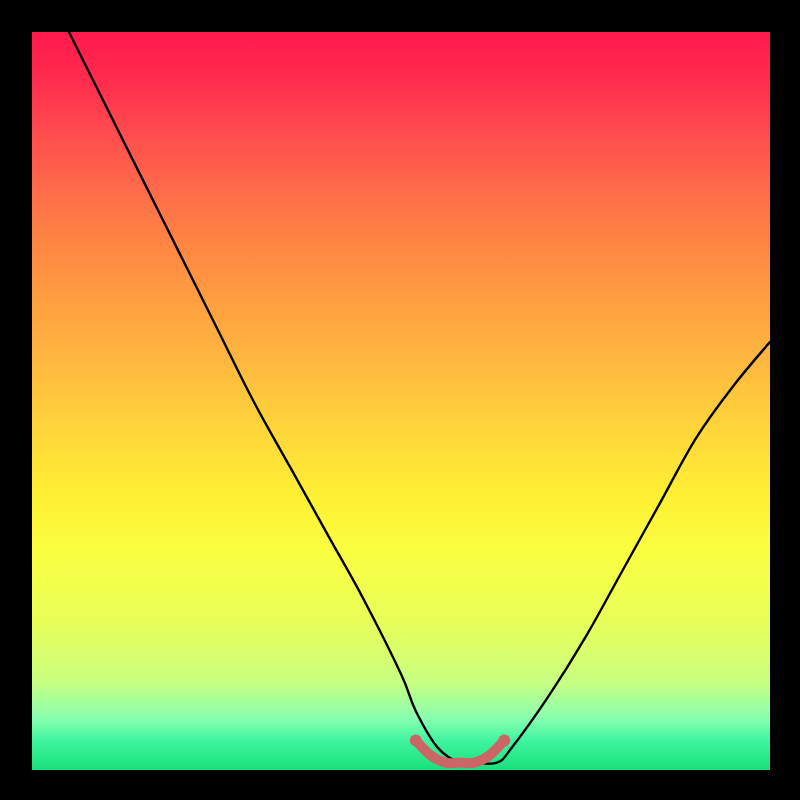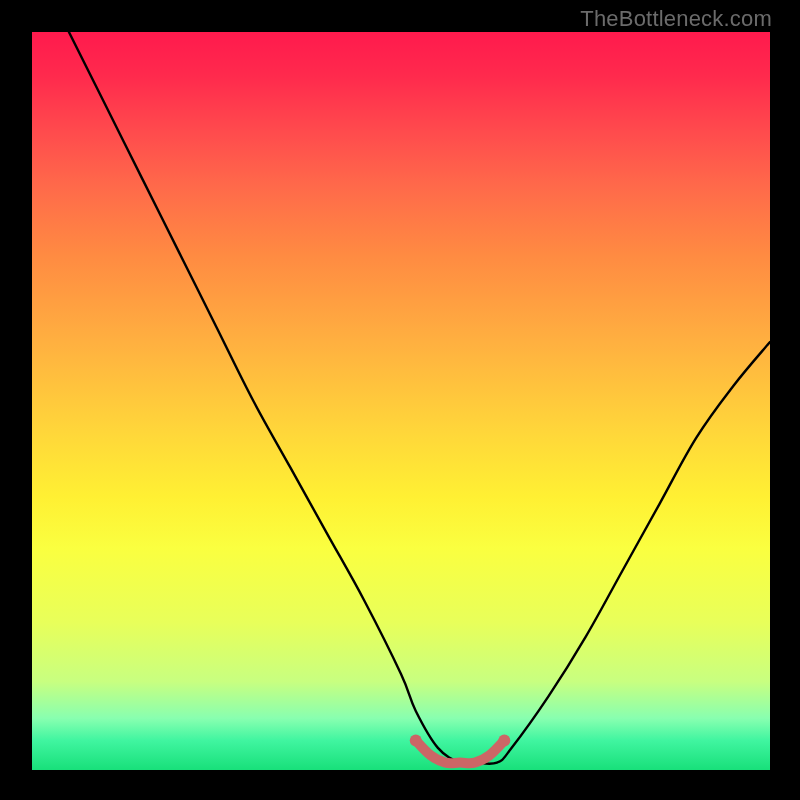--- a/index.html
+++ b/index.html
@@ -49,21 +49,20 @@
     top: 0;
     width: 738px;
     height: 738px;
   }
 </style>
 </head>
 <body>
 
 <div class="canvas">
 
-  <div class="watermark">TheBottleneck.com</div>
 
   <div class="plot-area">
     <svg class="curve" viewBox="0 0 738 738" preserveAspectRatio="none">
       <g>
         <path id="path-bottleneck-curve" fill="none" stroke="#000000" stroke-width="2.4" stroke-linecap="round" stroke-linejoin="round" d="M 36.90 0.00 C 43.54 13.28, 60.52 47.23, 73.80 73.80 C 87.08 100.37, 97.42 121.03, 110.70 147.60 C 123.98 174.17, 134.32 194.83, 147.60 221.40 C 160.88 247.97, 171.22 268.63, 184.50 295.20 C 197.78 321.77, 208.12 343.76, 221.40 369.00 C 234.68 394.24, 245.02 411.51, 258.30 435.42 C 271.58 459.33, 281.92 477.93, 295.20 501.84 C 308.48 525.75, 318.82 543.02, 332.10 568.26 C 345.38 593.50, 359.70 622.13, 369.00 642.06 C 378.30 661.99, 377.12 665.68, 383.76 678.96 C 390.40 692.24, 397.93 706.56, 405.90 715.86 C 413.87 725.16, 421.40 727.96, 428.04 730.62 C 434.68 733.28, 436.16 730.62, 442.80 730.62 C 449.44 730.62, 458.30 733.28, 464.94 730.62 C 471.58 727.96, 470.40 727.82, 479.70 715.86 C 489.00 703.90, 503.32 684.13, 516.60 664.20 C 529.88 644.27, 540.22 627.74, 553.50 605.16 C 566.78 582.58, 577.12 562.65, 590.40 538.74 C 603.68 514.83, 614.02 496.23, 627.30 472.32 C 640.58 448.41, 650.92 427.15, 664.20 405.90 C 677.48 384.65, 687.82 371.51, 701.10 354.24 C 714.38 336.97, 731.36 317.93, 738.00 309.96"></path>
       </g>
       <g>
         <path id="path-optimal-zone" fill="none" stroke="#cc6666" stroke-width="10" stroke-linecap="round" stroke-linejoin="round" d="M 383.76 708.48 C 386.42 711.14, 393.21 719.25, 398.52 723.24 C 403.83 727.23, 407.97 729.29, 413.28 730.62 C 418.59 731.95, 422.73 730.62, 428.04 730.62 C 433.35 730.62, 437.49 731.95, 442.80 730.62 C 448.11 729.29, 452.25 727.23, 457.56 723.24 C 462.87 719.25, 469.66 711.14, 472.32 708.48"></path>
         <circle id="dot-optimal-start" r="6" fill="#cc6666" cx="383.76" cy="708.48"></circle>
         <circle id="dot-optimal-end" r="6" fill="#cc6666" cx="472.32" cy="708.48"></circle>

